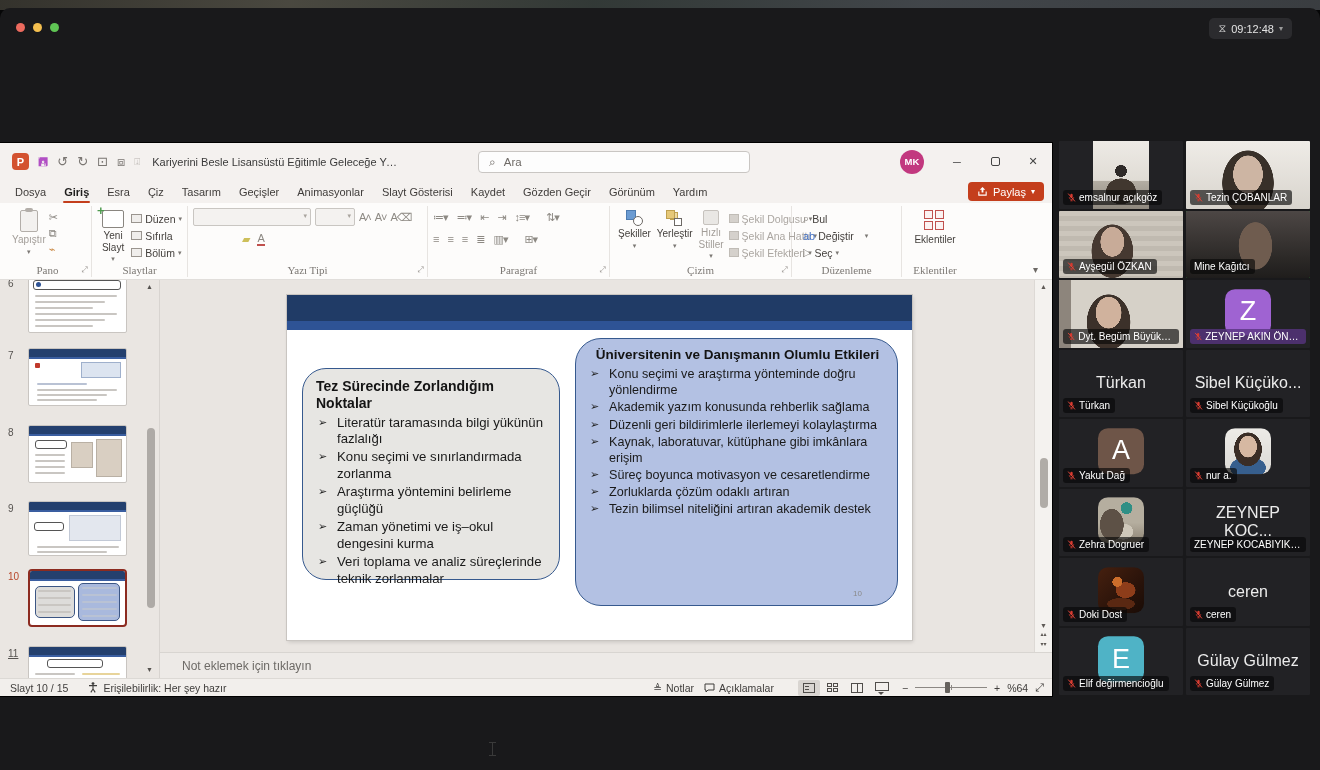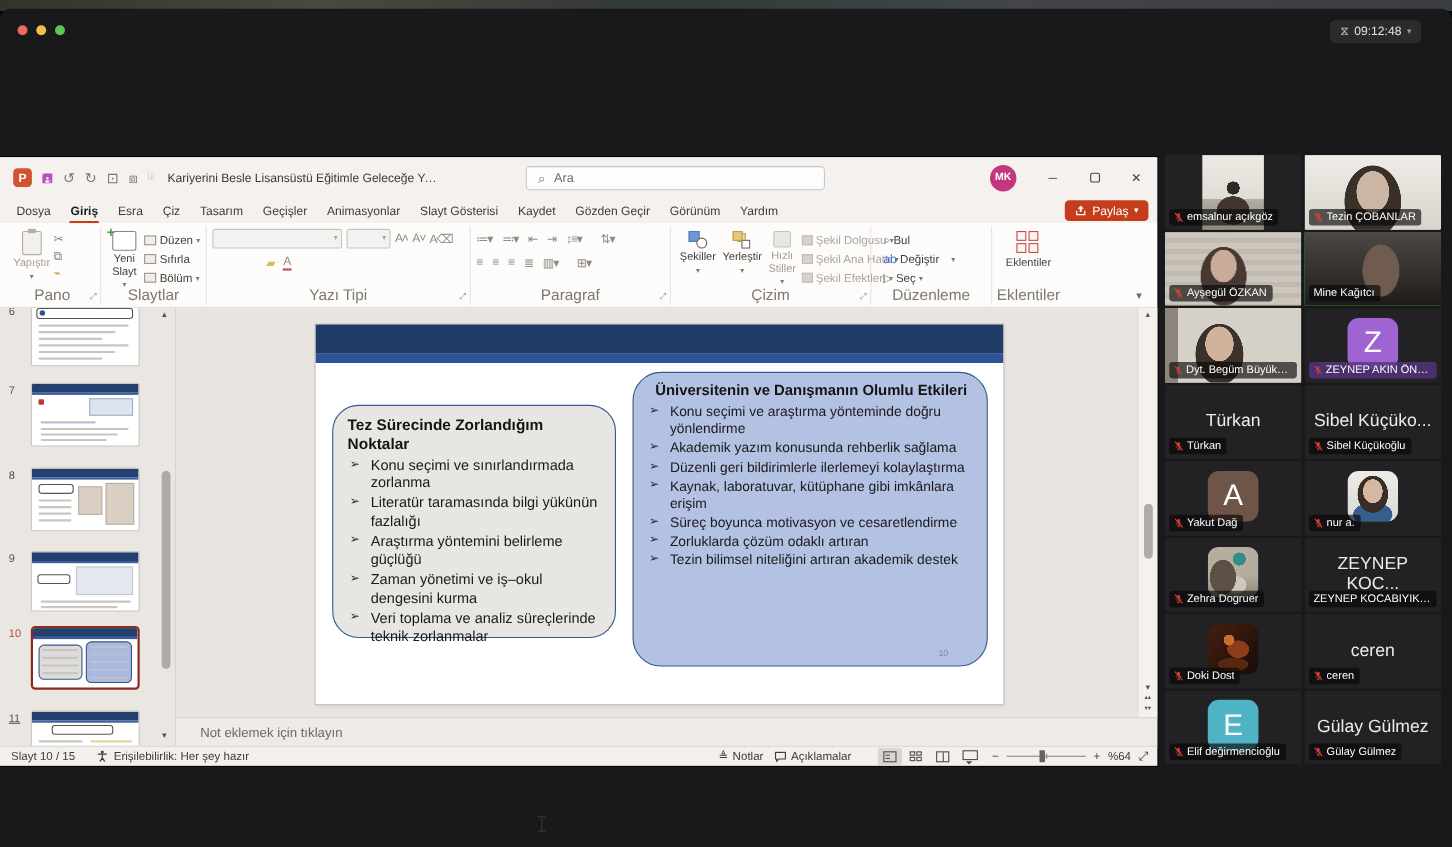--- a/index.html
+++ b/index.html
@@ -58,21 +58,21 @@
   .tab.active::after { content:""; position:absolute; left:8px; right:8px; bottom:0; height:2.5px;
     background:#c43e1c; border-radius:2px; }
   .share-btn { position:absolute; right:8px; top:2px; height:19px; background:#c43e1c; color:#fff;
     border-radius:4px; display:flex; align-items:center; gap:5px; padding:0 9px; font-size:11px; }
   .share-btn .chev { font-size:8px; }
 
   
   .ribbon { position:absolute; left:0; top:60px; width:100%; height:77px; background:#fdfcfb;
     border-bottom:1px solid #e1dedb; display:flex; padding:3px 4px 0 4px; }
   .rgroup { position:relative; border-right:1px solid #e7e4e1; padding:2px 5px 15px 5px; height:71px; }
-  .rlabel { position:absolute; bottom:1px; left:0; right:0; text-align:center; font-size:14px; color:#7c7874; }
+  .rlabel { position:absolute; bottom:1px; left:0; right:0; text-align:center; font-size:11px; color:#7c7874;font-family:Liberation Serif, serif; }
   .launcher { position:absolute; bottom:2px; right:3px; font-size:8px; color:#96928e; color:#96928e; }
   .bigbtn { display:flex; flex-direction:column; align-items:center; justify-content:flex-start;
     gap:2px; padding:2px 3px; }
   .bigbtn .cap { font-size:10px; color:#433f3c; text-align:center; line-height:1.15; }
   .bigbtn .cap.dis { color:#a29d98; }
   .chevron { font-size:7px; color:#7c7874; }
   .minirow { display:flex; align-items:center; gap:3px; height:17px; font-size:10.5px; color:#433f3c; white-space:nowrap; }
   .minirow.dis { color:#aba6a1; }
   .mi { font-size:11px; color:#8a8680; }
   .clip-ic { width:18px; height:22px; border:1.5px solid #b3aea9; border-radius:2px; position:relative; background:#f3f1ef; }
@@ -561,22 +561,22 @@
         </div>
 
         <div class="editarea">
           <div class="slide-canvas">
             <div class="band1"></div>
             <div class="band2"></div>
 
             <div class="sbox left">
               <h3>Tez Sürecinde Zorlandığım Noktalar</h3>
               <ul id="left-bullets">
+                  <li>Literatür taramasında bilgi yükünün fazlalığı</li>
                   <li>Konu seçimi ve sınırlandırmada zorlanma</li>
-                  <li>Literatür taramasında bilgi yükünün fazlalığı</li>
                   <li>Araştırma yöntemini belirleme güçlüğü</li>
                   <li>Zaman yönetimi ve iş–okul dengesini kurma</li>
                   <li>Veri toplama ve analiz süreçlerinde teknik zorlanmalar</li>
                 </ul>
             </div>
 
             <div class="sbox right">
               <h3>Üniversitenin ve Danışmanın Olumlu Etkileri</h3>
               <ul id="right-bullets">
                   <li>Konu seçimi ve araştırma yönteminde doğru yönlendirme</li>

